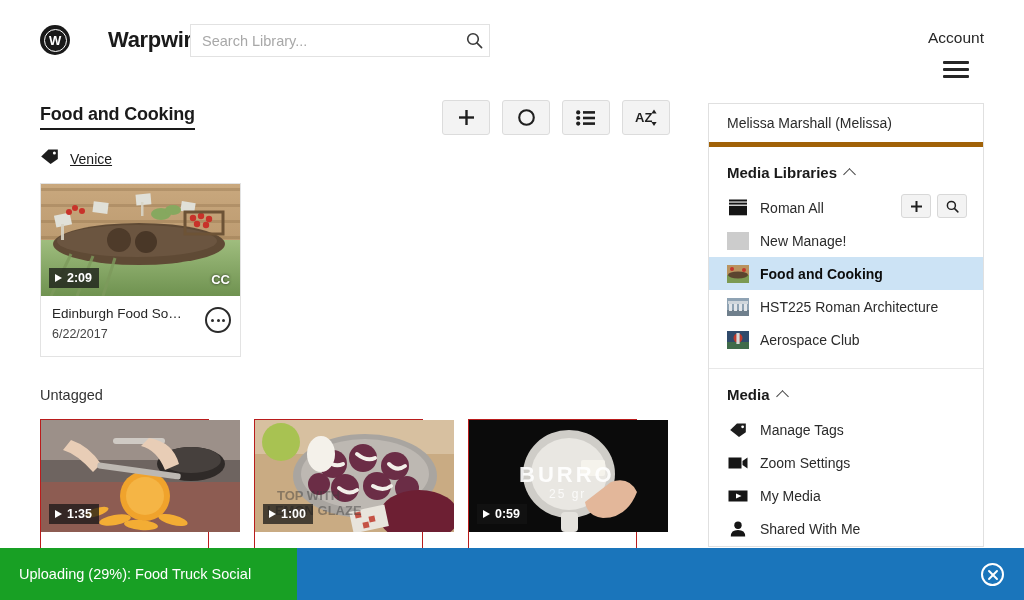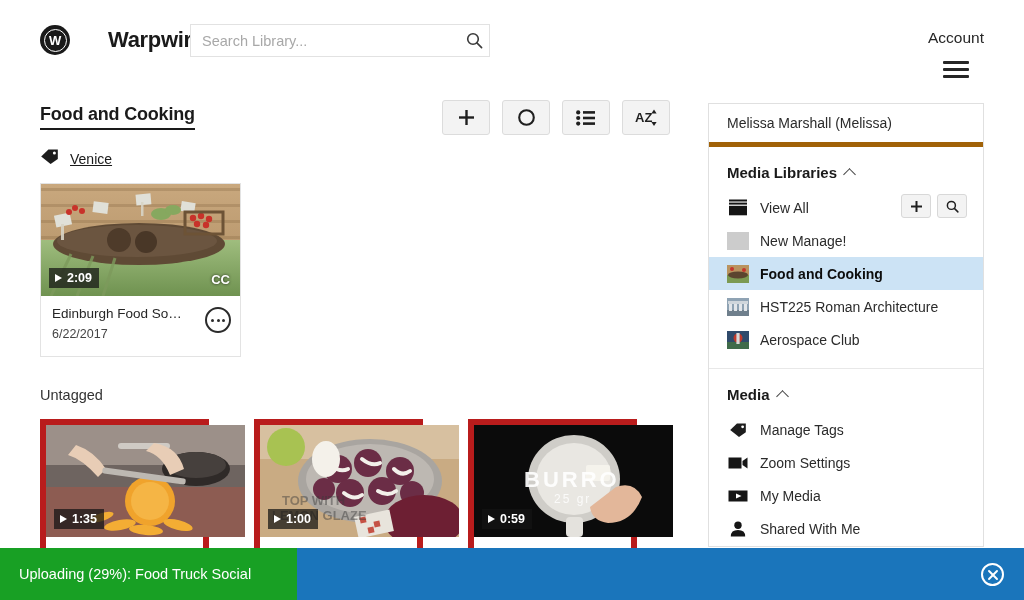--- a/index.html
+++ b/index.html
@@ -141,21 +141,21 @@
     width: 26px; height: 26px; border-radius: 50%;
     border: 2px solid #2b2b2b;
     display: flex; align-items: center; justify-content: center;
     gap: 2.5px; cursor: pointer; background: #fff;
   }
   .more-btn i { width: 3px; height: 3px; border-radius: 50%; background: #2b2b2b; display:block; }
 
   
   .u-card {
     position: absolute; top: 339px;
-    width: 169px; border: 6px solid #b91c1c; background: #fff;
+    width: 169px; border: 1px solid #b91c1c; background: #fff;
   }
   .u-card.u0 { left: 40px; }
   .u-card.u1 { left: 254px; }
   .u-card.u2 { left: 468px; }
 
   
   .sidebar {
     position: absolute; right: 40px; top: 103px;
     width: 276px; height: 444px;
     background: #fff;
@@ -479,21 +479,21 @@
     </div>
 
     <div class="sb-item">
       <span class="sb-icon">
         <svg width="20" height="17" viewBox="0 0 20 17">
           <rect x="1" y="0.5" width="18" height="2" fill="#151515"></rect>
           <rect x="1" y="3.6" width="18" height="2" fill="#151515"></rect>
           <rect x="1" y="6.8" width="18" height="9.5" fill="#151515"></rect>
         </svg>
       </span>
-      <span>View All</span>
+      <span>Roman All</span>
       <span class="sb-actions">
         <span class="sb-act-btn">
           <svg width="13" height="13" viewBox="0 0 13 13">
             <line x1="6.5" y1="1" x2="6.5" y2="12" stroke="#1f1f1f" stroke-width="2"></line>
             <line x1="1" y1="6.5" x2="12" y2="6.5" stroke="#1f1f1f" stroke-width="2"></line>
           </svg>
         </span>
         <span class="sb-act-btn">
           <svg width="13" height="13" viewBox="0 0 14 14">
             <circle cx="5.8" cy="5.8" r="4.3" fill="none" stroke="#1f1f1f" stroke-width="1.6"></circle>

